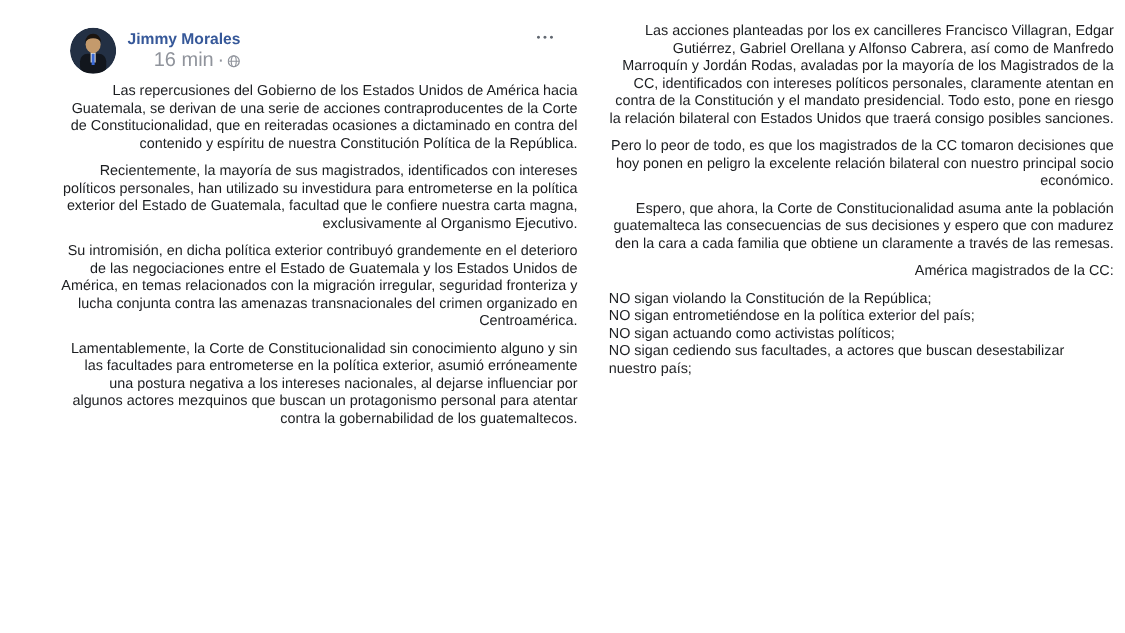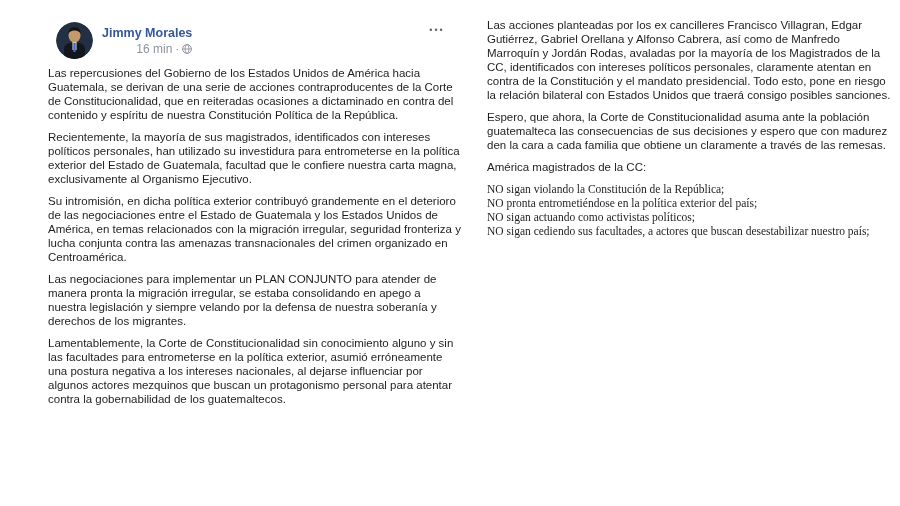--- a/index.html
+++ b/index.html
@@ -8,30 +8,30 @@
     background:#ffffff;
     font-family:"Liberation Sans",sans-serif;
     color:#1c1e21;
   }
   .post{position:absolute;inset:0;}
   
   .header{position:absolute;left:56px;top:22px;display:flex;align-items:center;gap:9px;}
   .avatar{width:37px;height:37px;border-radius:50%;overflow:hidden;flex:0 0 auto;display:block;}
   .hmeta{display:flex;flex-direction:column;align-items:flex-end;}
   .author{color:#365899;font-weight:bold;font-size:12.5px;line-height:15px;text-decoration:none;cursor:pointer;}
-  .time{font-size:12px;color:#90949c;display:flex;align-items:center;gap:3px;margin-top:1px;}
+  .time{font-size:16px;color:#90949c;display:flex;align-items:center;gap:3px;margin-top:1px;}
   .globe{display:inline-block;vertical-align:middle;}
   
   .menu{position:absolute;left:424px;top:20px;width:26px;height:20px;display:flex;align-items:center;justify-content:center;cursor:pointer;}
   .dots{color:#616770;font-size:9px;letter-spacing:2px;line-height:9px;}
   
-  .col p.par{margin:0 0 8px 0;font-size:11.5px;line-height:14px;color:#1c1e21;}
+  .col p.par{margin:0 0 8px 0;font-size:11.5px;line-height:14px;color:#1c1e21;text-align:right;}
   .colL{position:absolute;left:48px;top:66px;width:414px;}
   .colR{position:absolute;left:487px;top:18px;width:404px;}
-  .demands{margin:0 0 8px 0;font-family:Liberation Serif, serif;}
+  .demands{margin:0 0 8px 0;}
   .demands div{font-size:11.5px;line-height:14px;color:#1c1e21;}
 </style>
 </head>
 <body>
 
 <div class="post">
 
   <div class="header">
     <span class="avatar">
       <svg width="37" height="37" viewBox="0 0 37 37">
@@ -58,29 +58,29 @@
   </div>
 
   <div class="menu">
     <span class="dots">•••</span>
   </div>
 
   <div class="col colL">
     <p class="par">Las repercusiones del Gobierno de los Estados Unidos de América hacia Guatemala, se derivan de una serie de acciones contraproducentes de la Corte de Constitucionalidad, que en reiteradas ocasiones a dictaminado en contra del contenido y espíritu de nuestra Constitución Política de la República.</p>
     <p class="par">Recientemente, la mayoría de sus magistrados, identificados con intereses políticos personales, han utilizado su investidura para entrometerse en la política exterior del Estado de Guatemala, facultad que le confiere nuestra carta magna, exclusivamente al Organismo Ejecutivo.</p>
     <p class="par">Su intromisión, en dicha política exterior contribuyó grandemente en el deterioro de las negociaciones entre el Estado de Guatemala y los Estados Unidos de América, en temas relacionados con la migración irregular, seguridad fronteriza y lucha conjunta contra las amenazas transnacionales del crimen organizado en Centroamérica.</p>
-    <p class="par">Las negociaciones para implementar un PLAN CONJUNTO para atender de manera pronta la migración irregular, se estaba consolidando en apego a nuestra legislación y siempre velando por la defensa de nuestra soberanía y derechos de los migrantes.</p>
     <p class="par">Lamentablemente, la Corte de Constitucionalidad sin conocimiento alguno y sin las facultades para entrometerse en la política exterior, asumió erróneamente una postura negativa a los intereses nacionales, al dejarse influenciar por algunos actores mezquinos que buscan un protagonismo personal para atentar contra la gobernabilidad de los guatemaltecos.</p>
   </div>
 
   <div class="col colR">
     <p class="par">Las acciones planteadas por los ex cancilleres Francisco Villagran, Edgar Gutiérrez, Gabriel Orellana y Alfonso Cabrera, así como de Manfredo Marroquín y Jordán Rodas, avaladas por la mayoría de los Magistrados de la CC, identificados con intereses políticos personales, claramente atentan en contra de la Constitución y el mandato presidencial. Todo esto, pone en riesgo la relación bilateral con Estados Unidos que traerá consigo posibles sanciones.</p>
+    <p class="par">Pero lo peor de todo, es que los magistrados de la CC tomaron decisiones que hoy ponen en peligro la excelente relación bilateral con nuestro principal socio económico.</p>
     <p class="par">Espero, que ahora, la Corte de Constitucionalidad asuma ante la población guatemalteca las consecuencias de sus decisiones y espero que con madurez den la cara a cada familia que obtiene un claramente a través de las remesas.</p>
     <p class="par">América magistrados de la CC:</p>
     <div class="demands">
       <div>NO sigan violando la Constitución de la República;</div>
-      <div>NO pronta entrometiéndose en la política exterior del país;</div>
+      <div>NO sigan entrometiéndose en la política exterior del país;</div>
       <div>NO sigan actuando como activistas políticos;</div>
       <div>NO sigan cediendo sus facultades, a actores que buscan desestabilizar nuestro país;</div>
     </div>
   </div>
 
 </div>
 
 </body></html>

